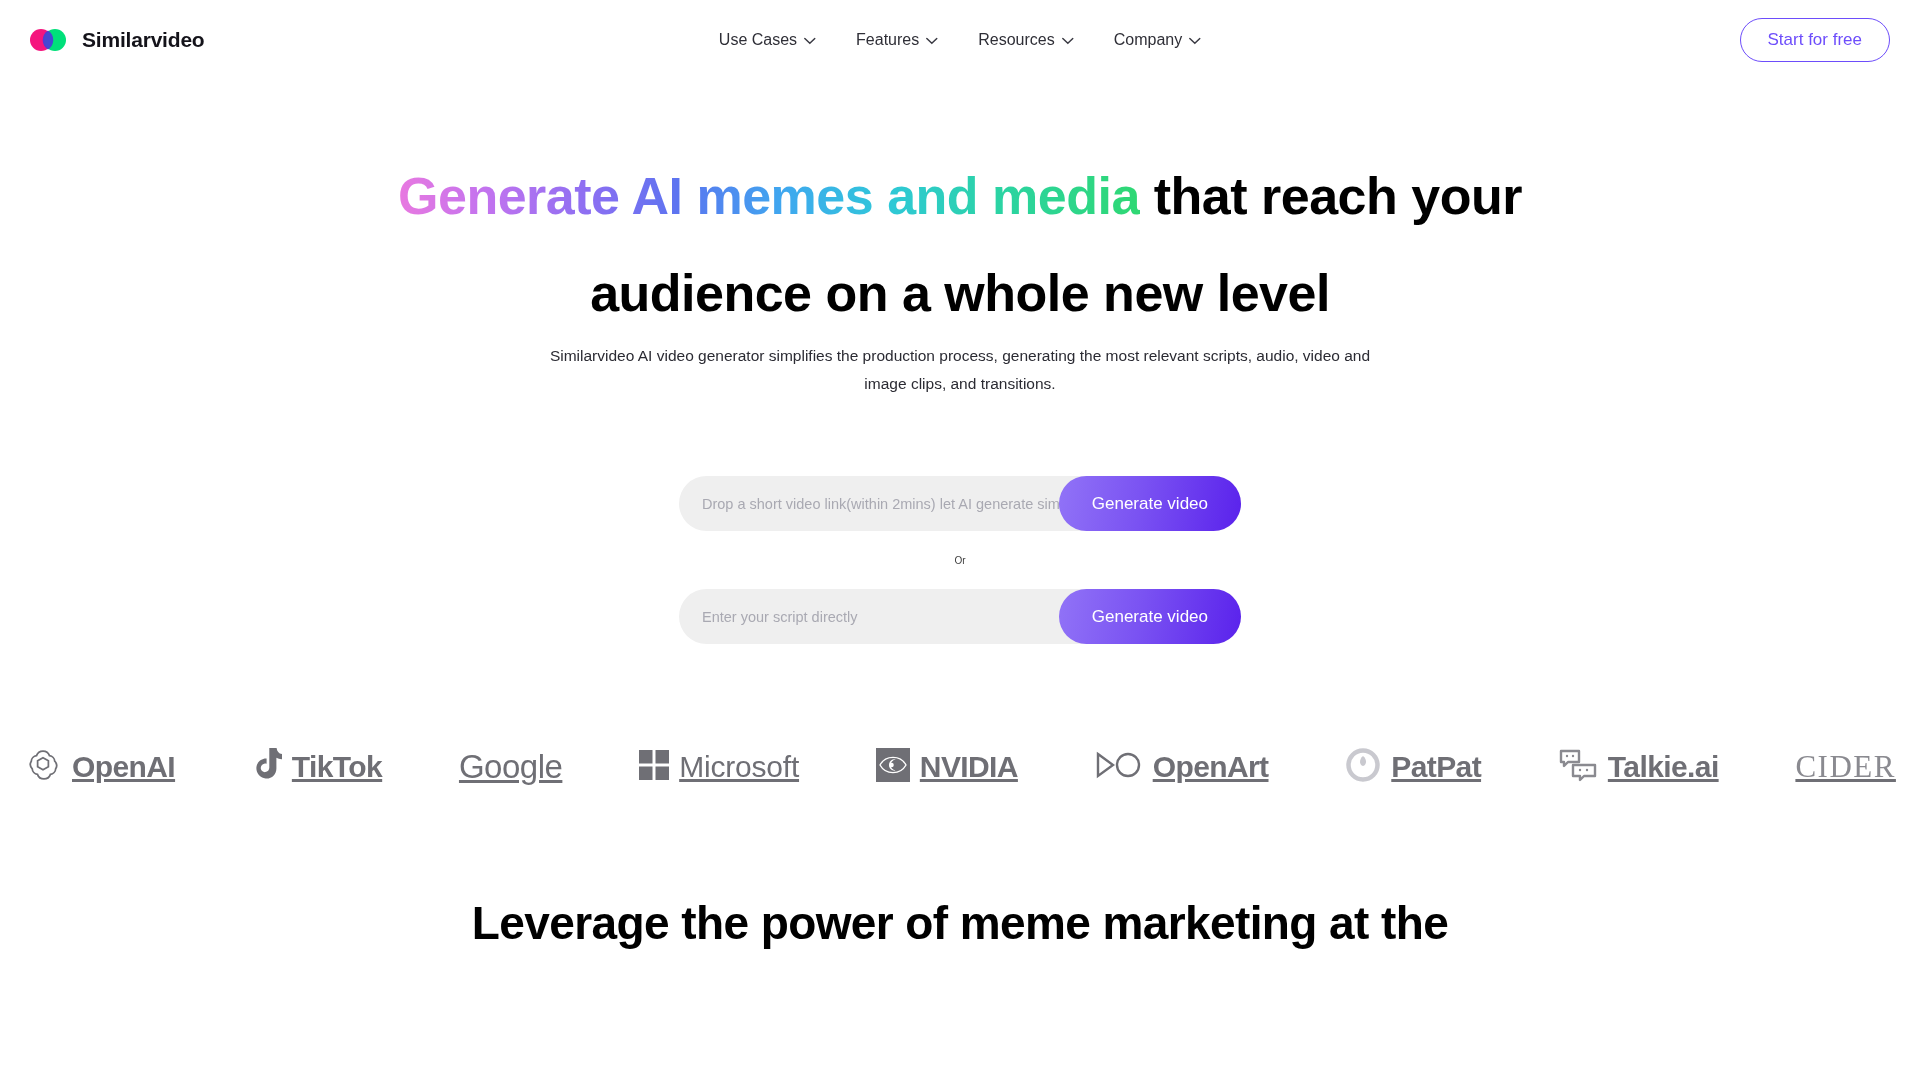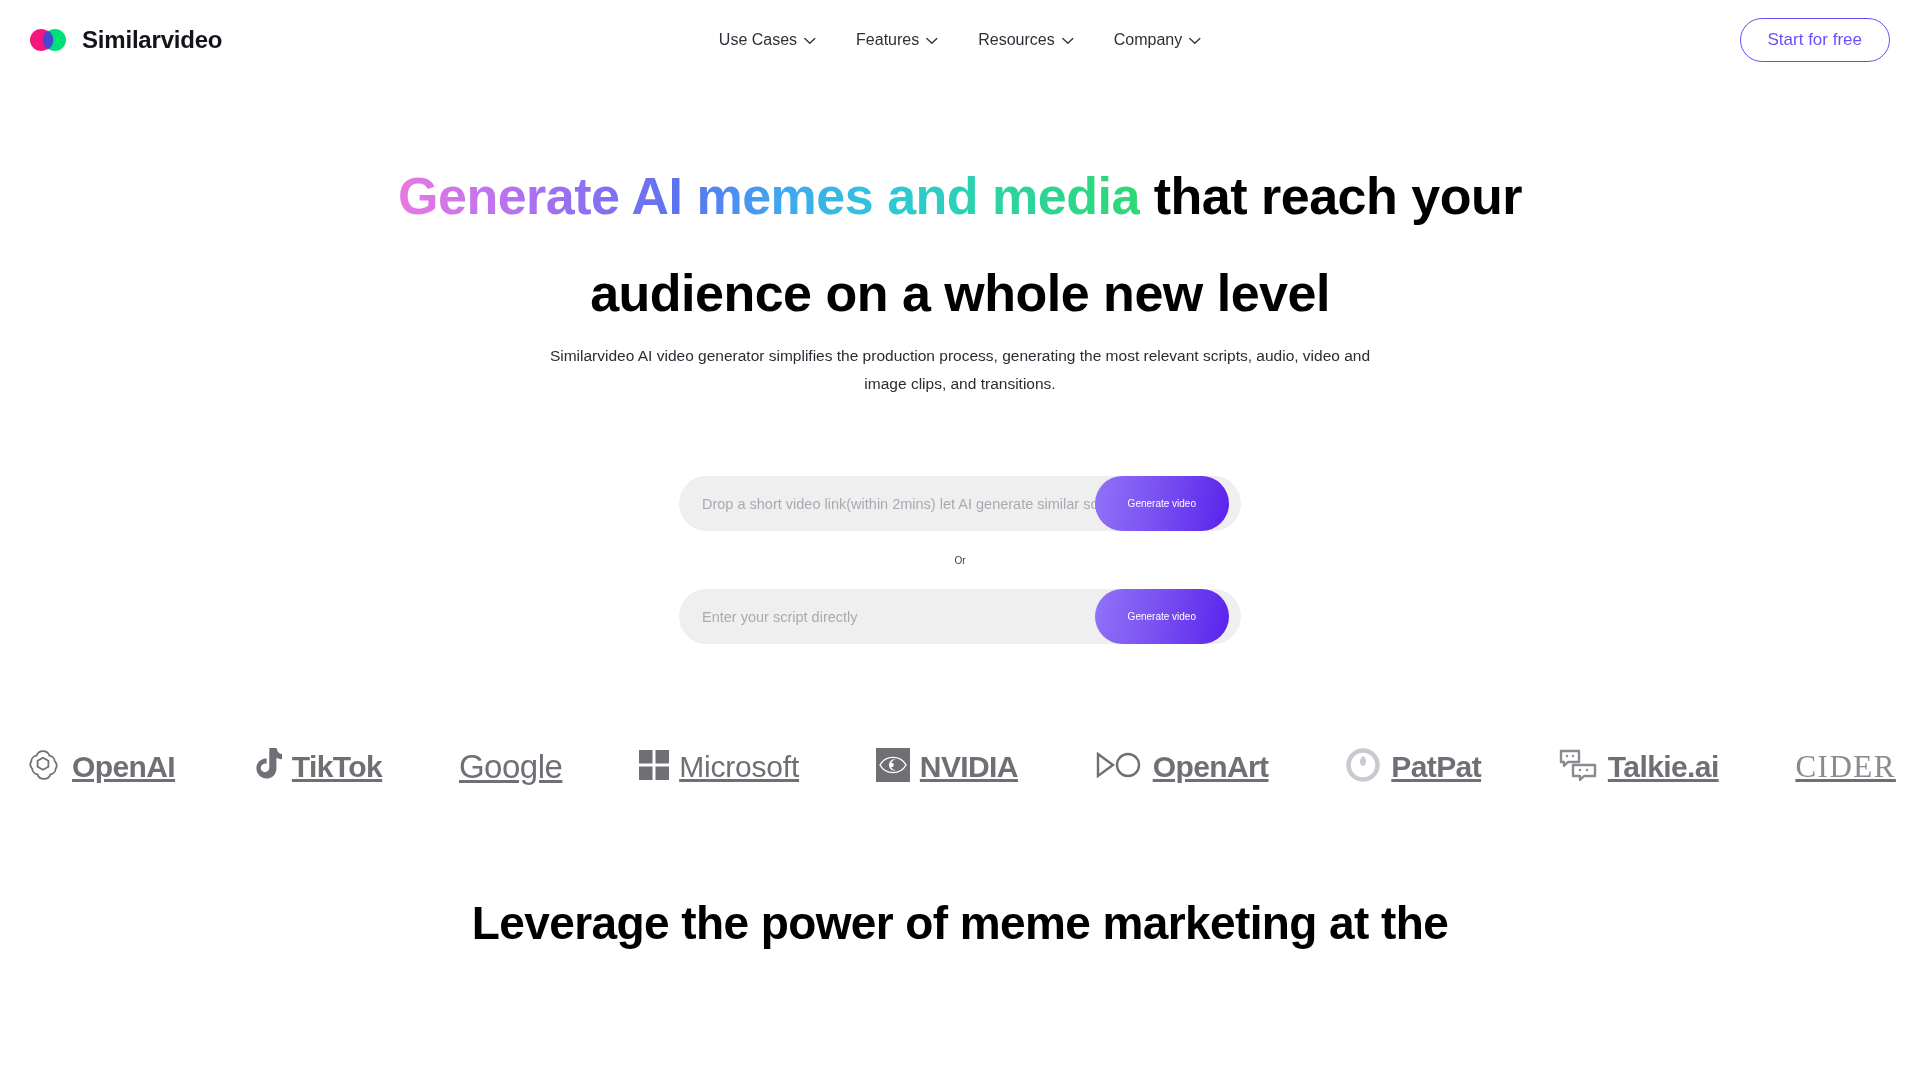--- a/index.html
+++ b/index.html
@@ -26,21 +26,21 @@
     gap: 12px;
     cursor: pointer;
   }
   .brand-mark {
     position: relative;
     width: 42px;
     height: 24px;
   }
   .brand-mark svg { display: block; }
   .brand-name {
-    font-size: 24px;
+    font-size: 21px;
     font-weight: 700;
     color: #14131a;
     letter-spacing: -0.2px;
   }
 
   .nav {
     position: absolute;
     left: 50%;
     transform: translateX(-50%);
     display: flex;
@@ -126,29 +126,29 @@
     outline: 0;
     background: transparent;
     font-family: inherit;
     font-size: 14.5px;
     color: #2b2b33;
     padding: 0 0 0 23px;
   }
   .gen-input::placeholder { color: #a9a9b2; }
   .gen-btn {
     position: absolute;
-    right: 12px;
+    right: 0;
     top: 0;
     height: 100%;
     padding: 0 33px;
     border: 0;
     border-radius: 999px;
     background-image: linear-gradient(100deg, #9173f7 0%, #7a52f2 45%, #5a22ec 100%);
     color: #ffffff;
-    font-size: 10px;
+    font-size: 17px;
     font-family: inherit;
     cursor: pointer;
     white-space: nowrap;
   }
   .or-text {
     font-size: 10px;
     color: #404040;
     margin: 24px 0 23px;
   }
 

